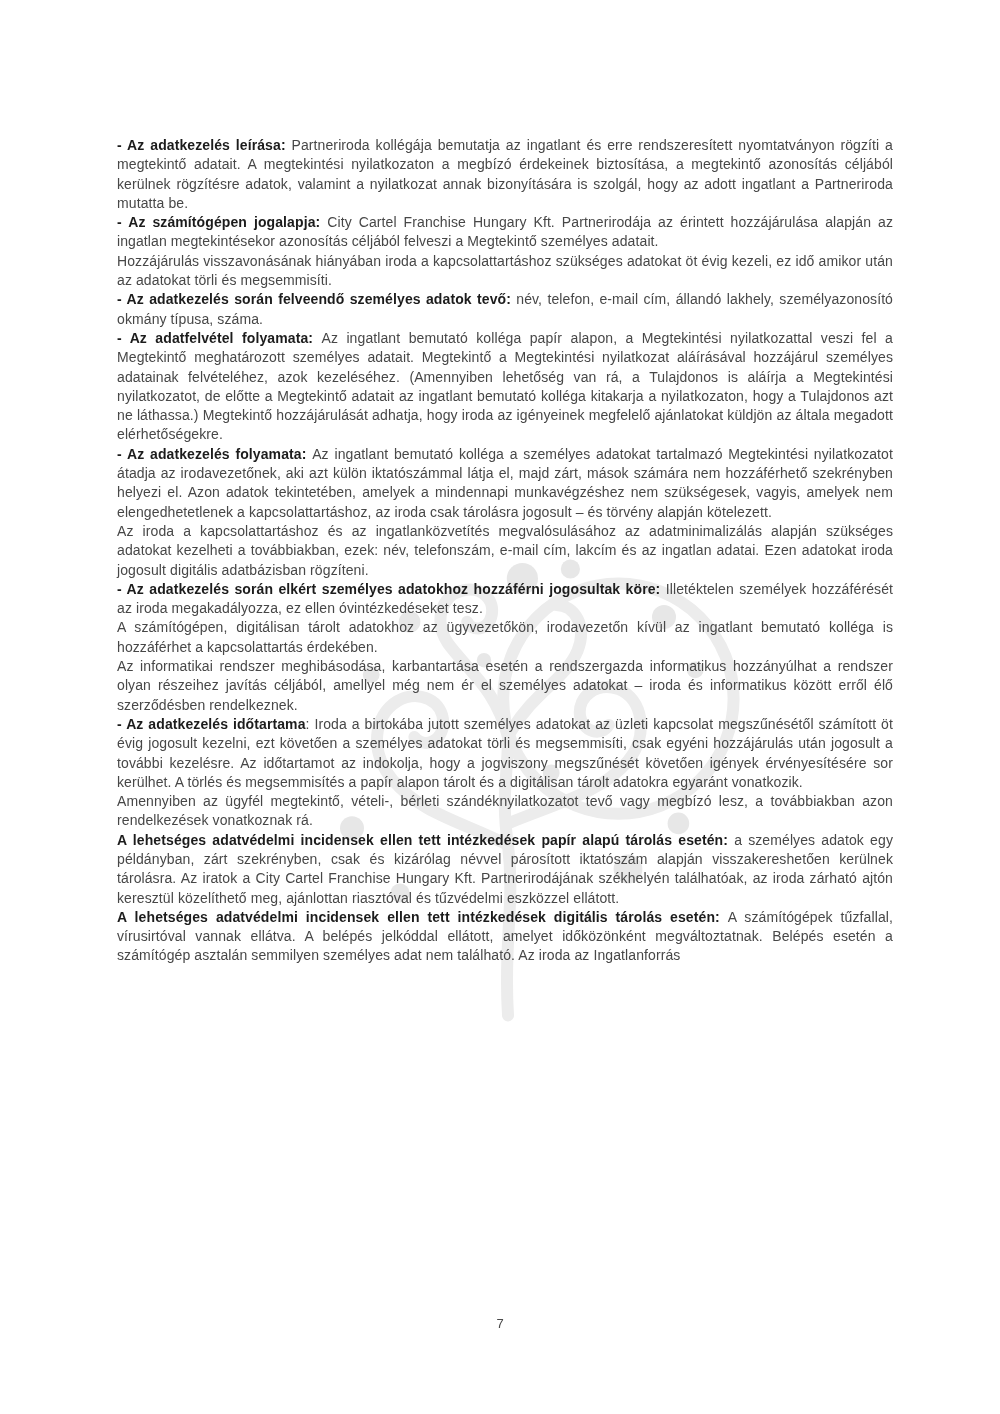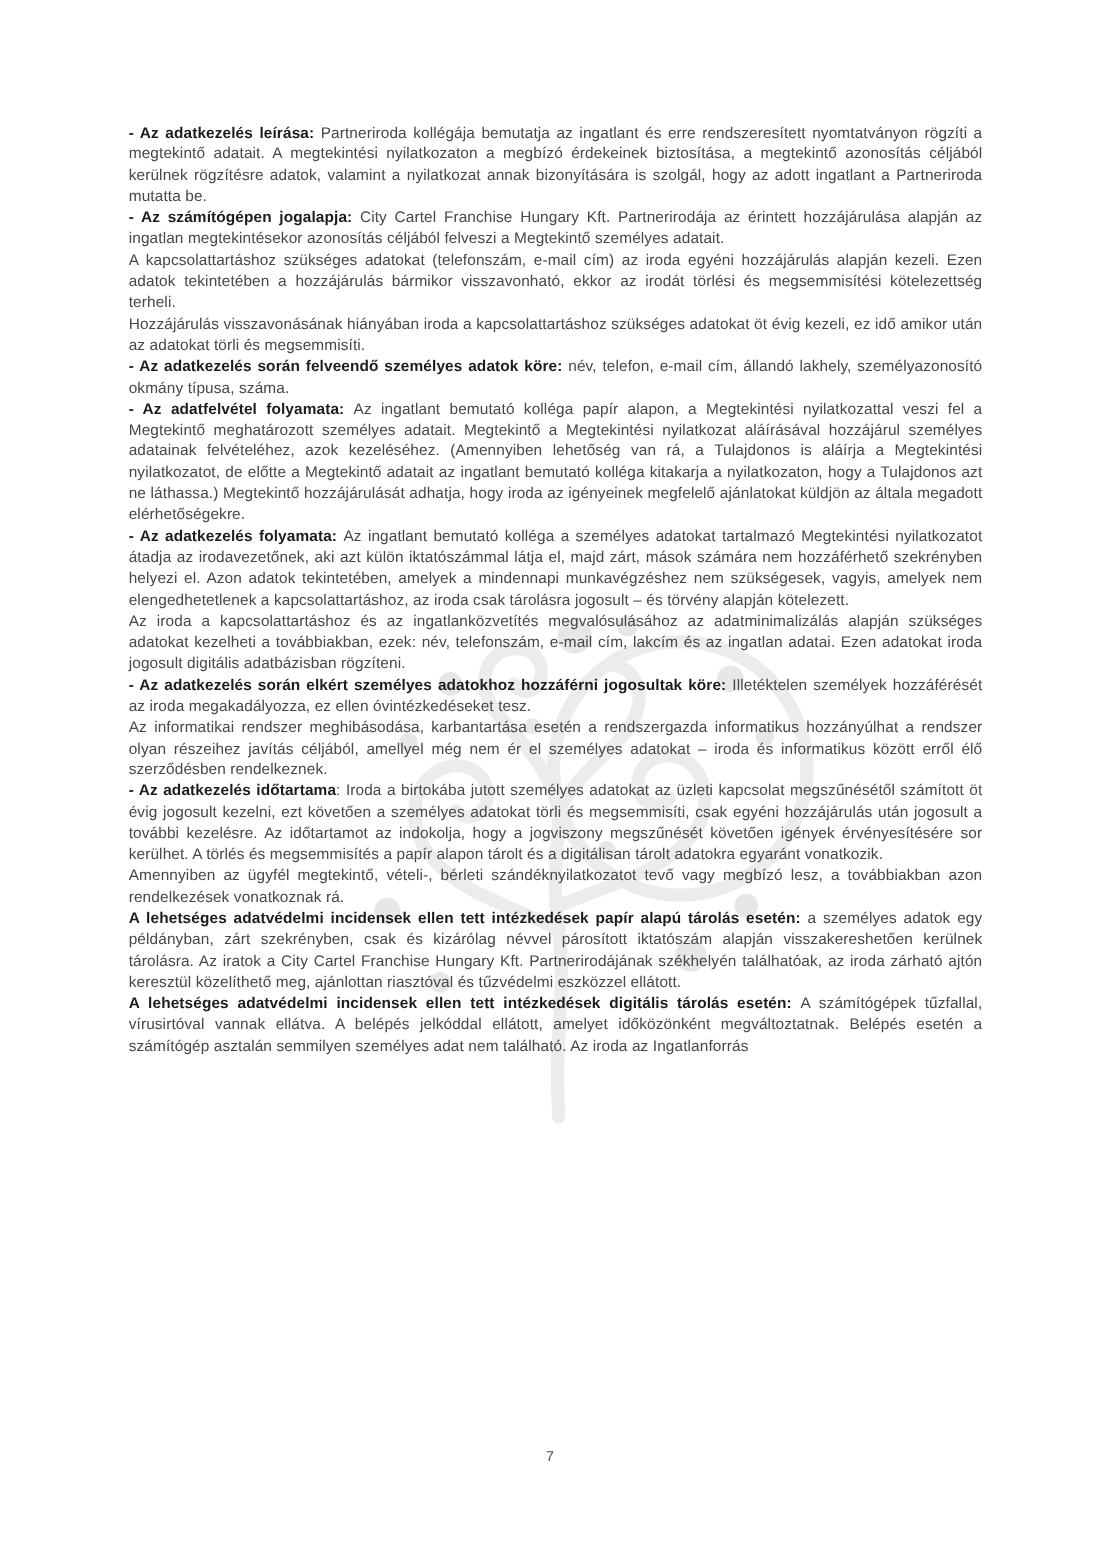--- a/index.html
+++ b/index.html
@@ -22,21 +22,21 @@
     left:268px;
     top:545px;
     width:480px;
     height:480px;
     z-index:0;
     pointer-events:none;
   }
   .content{
     position:absolute;
     left:117px;
-    top:111px;
+    top:136px;
     width:776px;
     z-index:1;
   }
   .para{
     margin:0;
     font-size:14px;
     line-height:19.3px;
     text-align:justify;
     color:var(--text-normal);
     letter-spacing:0.1px;
@@ -81,27 +81,27 @@
       <circle cx="300" cy="270" r="12"></circle>
       <circle cx="110" cy="290" r="8"></circle>
       <circle cx="180" cy="96" r="6"></circle>
       <circle cx="236" cy="190" r="7"></circle>
     </g>
   </svg>
 
   <div class="content">
       <p class="para"><span class="seg-bold">- Az adatkezelés leírása: </span><span class="seg-normal">Partneriroda kollégája bemutatja az ingatlant és erre rendszeresített nyomtatványon rögzíti a megtekintő adatait. A megtekintési nyilatkozaton a megbízó érdekeinek biztosítása, a megtekintő azonosítás céljából kerülnek rögzítésre adatok, valamint a nyilatkozat annak bizonyítására is szolgál, hogy az adott ingatlant a Partneriroda mutatta be.</span></p>
       <p class="para"><span class="seg-bold">- Az számítógépen jogalapja: </span><span class="seg-normal">City Cartel Franchise Hungary Kft. Partnerirodája az érintett hozzájárulása alapján az ingatlan megtekintésekor azonosítás céljából felveszi a Megtekintő személyes adatait.</span></p>
-      <p class="para"><span class="seg-normal">A kapcsolattartáshoz szükséges adatokat (telefonszám, e-mail cím) az iroda egyéni hozzájárulás alapján kezeli. Ezen adatok tekintetében a hozzájárulás bármikor visszavonható, ekkor az irodát törlési és megsemmisítési kötelezettség terheli.</span></p>
       <p class="para"><span class="seg-normal">Hozzájárulás visszavonásának hiányában iroda a kapcsolattartáshoz szükséges adatokat öt évig kezeli, ez idő amikor után az adatokat törli és megsemmisíti.</span></p>
-      <p class="para"><span class="seg-bold">- Az adatkezelés során felveendő személyes adatok köre: </span><span class="seg-normal">név, telefon, e-mail cím, állandó lakhely, személyazonosító okmány típusa, száma.</span></p>
+      <p class="para"><span class="seg-bold">- Az adatkezelés során felveendő személyes adatok tevő: </span><span class="seg-normal">név, telefon, e-mail cím, állandó lakhely, személyazonosító okmány típusa, száma.</span></p>
       <p class="para"><span class="seg-bold">- Az adatfelvétel folyamata: </span><span class="seg-normal">Az ingatlant bemutató kolléga papír alapon, a Megtekintési nyilatkozattal veszi fel a Megtekintő meghatározott személyes adatait. Megtekintő a Megtekintési nyilatkozat aláírásával hozzájárul személyes adatainak felvételéhez, azok kezeléséhez. (Amennyiben lehetőség van rá, a Tulajdonos is aláírja a Megtekintési nyilatkozatot, de előtte a Megtekintő adatait az ingatlant bemutató kolléga kitakarja a nyilatkozaton, hogy a Tulajdonos azt ne láthassa.) Megtekintő hozzájárulását adhatja, hogy iroda az igényeinek megfelelő ajánlatokat küldjön az általa megadott elérhetőségekre.</span></p>
       <p class="para"><span class="seg-bold">- Az adatkezelés folyamata: </span><span class="seg-normal">Az ingatlant bemutató kolléga a személyes adatokat tartalmazó Megtekintési nyilatkozatot átadja az irodavezetőnek, aki azt külön iktatószámmal látja el, majd zárt, mások számára nem hozzáférhető szekrényben helyezi el. Azon adatok tekintetében, amelyek a mindennapi munkavégzéshez nem szükségesek, vagyis, amelyek nem elengedhetetlenek a kapcsolattartáshoz, az iroda csak tárolásra jogosult – és törvény alapján kötelezett.</span></p>
       <p class="para"><span class="seg-normal">Az iroda a kapcsolattartáshoz és az ingatlanközvetítés megvalósulásához az adatminimalizálás alapján szükséges adatokat kezelheti a továbbiakban, ezek: név, telefonszám, e-mail cím, lakcím és az ingatlan adatai. Ezen adatokat iroda jogosult digitális adatbázisban rögzíteni.</span></p>
       <p class="para"><span class="seg-bold">- Az adatkezelés során elkért személyes adatokhoz hozzáférni jogosultak köre: </span><span class="seg-normal">Illetéktelen személyek hozzáférését az iroda megakadályozza, ez ellen óvintézkedéseket tesz.</span></p>
+      <p class="para"><span class="seg-normal">A számítógépen, digitálisan tárolt adatokhoz az ügyvezetőkön, irodavezetőn kívül az ingatlant bemutató kolléga is hozzáférhet a kapcsolattartás érdekében.</span></p>
       <p class="para"><span class="seg-normal">Az informatikai rendszer meghibásodása, karbantartása esetén a rendszergazda informatikus hozzányúlhat a rendszer olyan részeihez javítás céljából, amellyel még nem ér el személyes adatokat – iroda és informatikus között erről élő szerződésben rendelkeznek.</span></p>
       <p class="para"><span class="seg-bold">- Az adatkezelés időtartama</span><span class="seg-normal">: Iroda a birtokába jutott személyes adatokat az üzleti kapcsolat megszűnésétől számított öt évig jogosult kezelni, ezt követően a személyes adatokat törli és megsemmisíti, csak egyéni hozzájárulás után jogosult a további kezelésre. Az időtartamot az indokolja, hogy a jogviszony megszűnését követően igények érvényesítésére sor kerülhet. A törlés és megsemmisítés a papír alapon tárolt és a digitálisan tárolt adatokra egyaránt vonatkozik.</span></p>
       <p class="para"><span class="seg-normal">Amennyiben az ügyfél megtekintő, vételi-, bérleti szándéknyilatkozatot tevő vagy megbízó lesz, a továbbiakban azon rendelkezések vonatkoznak rá.</span></p>
       <p class="para"><span class="seg-bolditalic">A lehetséges adatvédelmi incidensek ellen tett intézkedések papír alapú tárolás esetén: </span><span class="seg-normal">a személyes adatok egy példányban, zárt szekrényben, csak és kizárólag névvel párosított iktatószám alapján visszakereshetően kerülnek tárolásra. Az iratok a City Cartel Franchise Hungary Kft. Partnerirodájának székhelyén találhatóak, az iroda zárható ajtón keresztül közelíthető meg, ajánlottan riasztóval és tűzvédelmi eszközzel ellátott.</span></p>
       <p class="para"><span class="seg-bolditalic">A lehetséges adatvédelmi incidensek ellen tett intézkedések digitális tárolás esetén: </span><span class="seg-normal">A számítógépek tűzfallal, vírusirtóval vannak ellátva. A belépés jelkóddal ellátott, amelyet időközönként megváltoztatnak. Belépés esetén a számítógép asztalán semmilyen személyes adat nem található. Az iroda az Ingatlanforrás</span></p>
     </div>
 
   <div class="page-number">7</div>
 
 </div>

